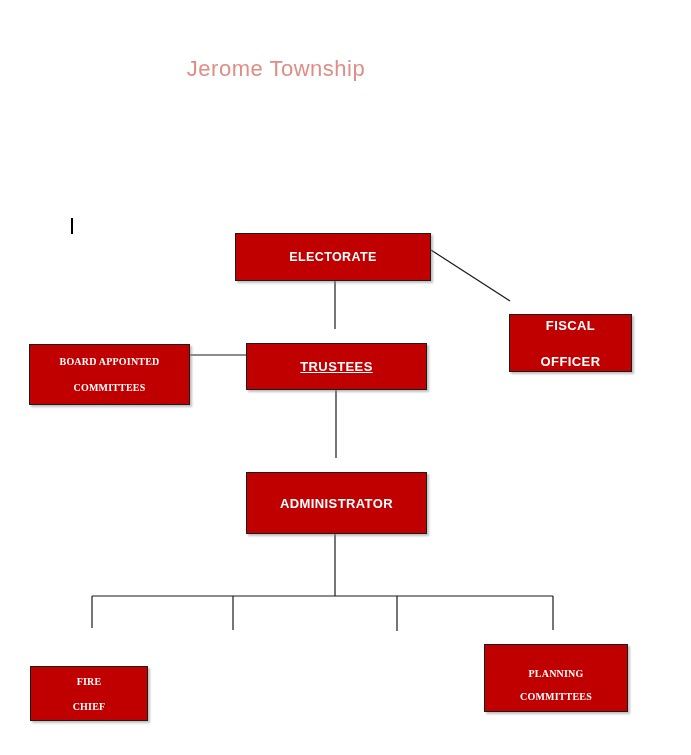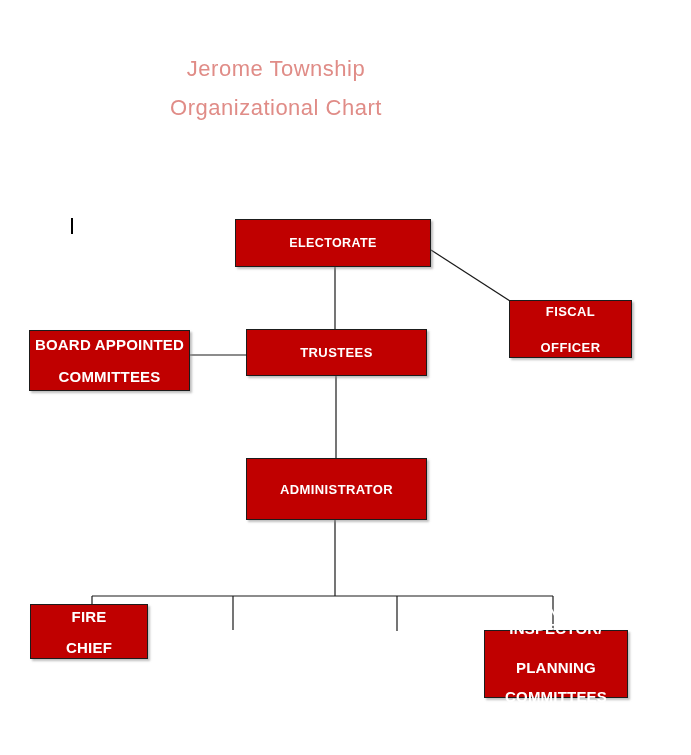--- a/index.html
+++ b/index.html
@@ -27,52 +27,52 @@
   .node{
     position:absolute;
     background:#c00000;
     border:1.2px solid #1c1c1c;
     box-shadow:2px 2px 2px rgba(140,140,140,0.55);
     color:#ffffff;
     display:flex;
     flex-direction:column;
     align-items:center;
     justify-content:center;
-    text-align:center;
+    text-align:right;
     font-weight:bold;
     box-sizing:border-box;
+    margin-top:14px;
   }
   .node .line{display:block;}
   .fs-lg{font-size:13px;letter-spacing:0.4px;}
   .fs-md{font-size:12.5px;letter-spacing:0.4px;}
-  .fs-sm{font-size:15px;letter-spacing:0.2px;}
+  .fs-sm{font-size:10px;letter-spacing:0.2px;font-family:Liberation Serif, serif;}
   .n-electorate{left:235px;top:219px;width:196px;height:48px;}
   .n-fiscal{left:509px;top:300px;width:123px;height:58px;gap:21px;}
   .n-board{left:29px;top:330px;width:161px;height:61px;gap:15px;}
-  .n-trustees{left:246px;top:329px;width:181px;height:47px;}
+  .n-trustees{left:246px;top:329px;width:181px;height:47px;text-decoration:underline;}
   .n-admin{left:246px;top:458px;width:181px;height:62px;}
-  .n-fire{left:30px;top:604px;width:118px;height:55px;gap:14px;}
+  .n-fire{left:30px;top:652px;width:118px;height:55px;gap:14px;}
   .n-office{left:170px;top:630px;width:133px;height:54px;gap:14px;}
   .n-road{left:334px;top:631px;width:126px;height:66px;gap:14px;padding-bottom:10px;}
   .n-zoning{left:484px;top:630px;width:144px;height:68px;gap:12px;padding-bottom:20px;}
   .n-zoning .line:first-child{margin-bottom:10px;}
   
   .cursor-mark{
     position:absolute;left:71px;top:218px;width:2px;height:16px;
     background:#000000;
   }
 </style>
 </head>
 <body>
 
 <div id="canvas">
 
   <div class="title-block">
     <div>Jerome Township</div>
-    <div>Organizational Chart</div>
   </div>
 
   <div class="cursor-mark"></div>
 
   <svg id="connectors" viewBox="0 0 691 755" xmlns="http://www.w3.org/2000/svg">
     <line x1="335" y1="267" x2="335" y2="329"></line>
     <line x1="431" y1="250" x2="510" y2="301"></line>
     <line x1="190" y1="355" x2="246" y2="355"></line>
     <line x1="336" y1="376" x2="336" y2="458"></line>
     <line x1="335" y1="503" x2="335" y2="596"></line>

